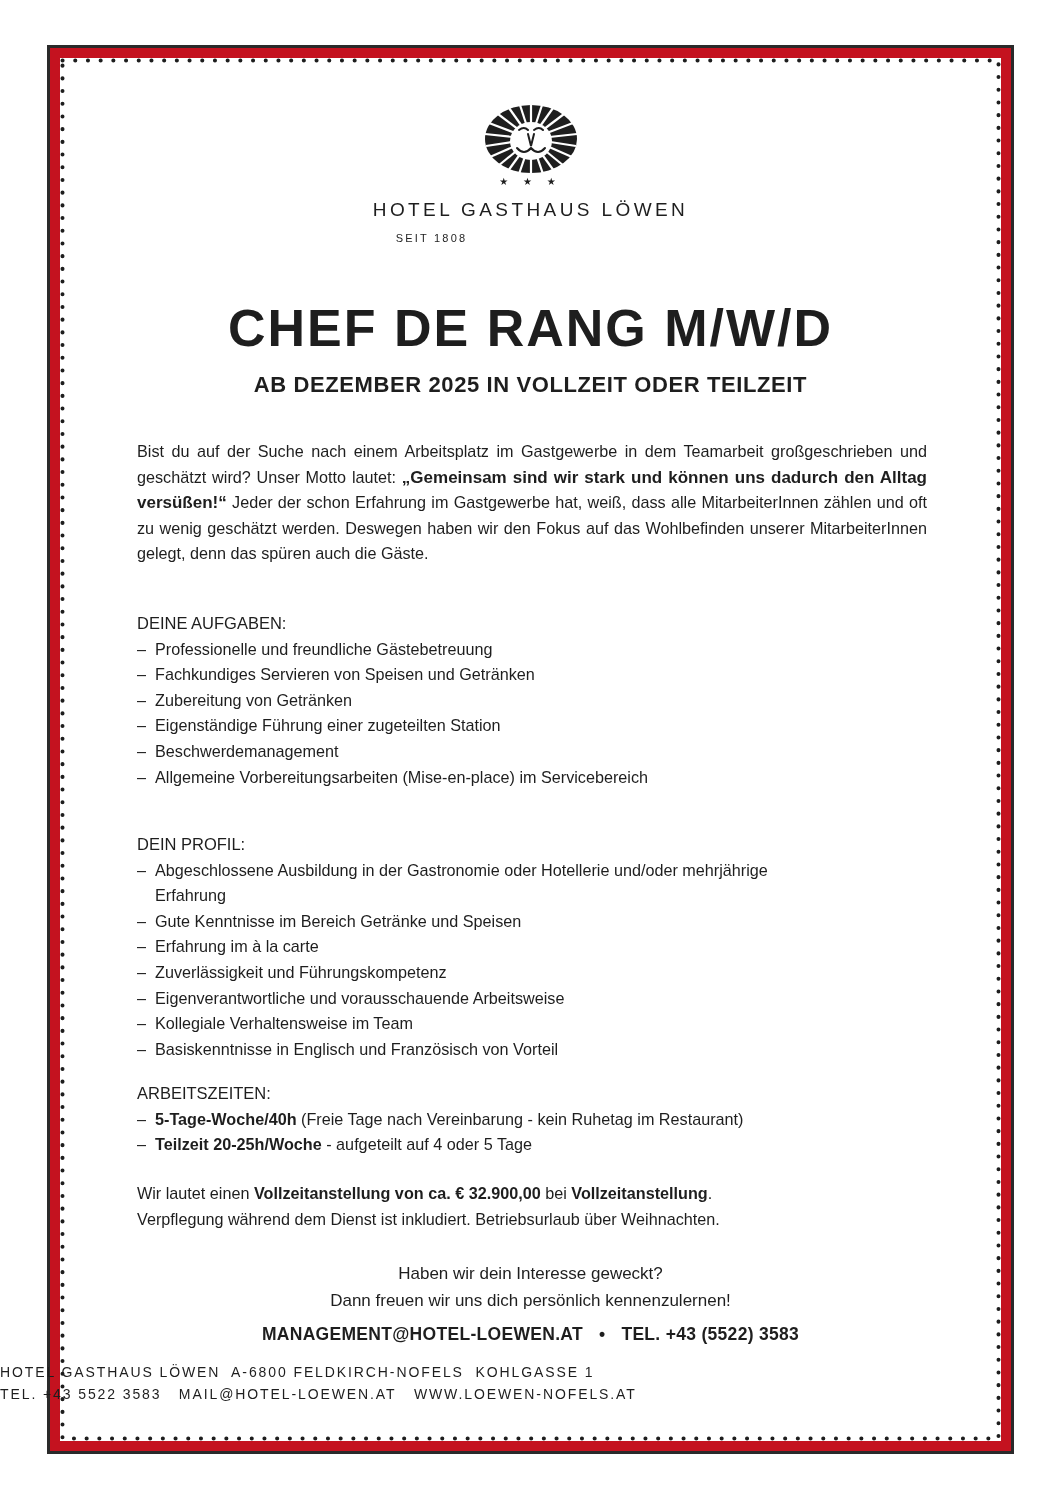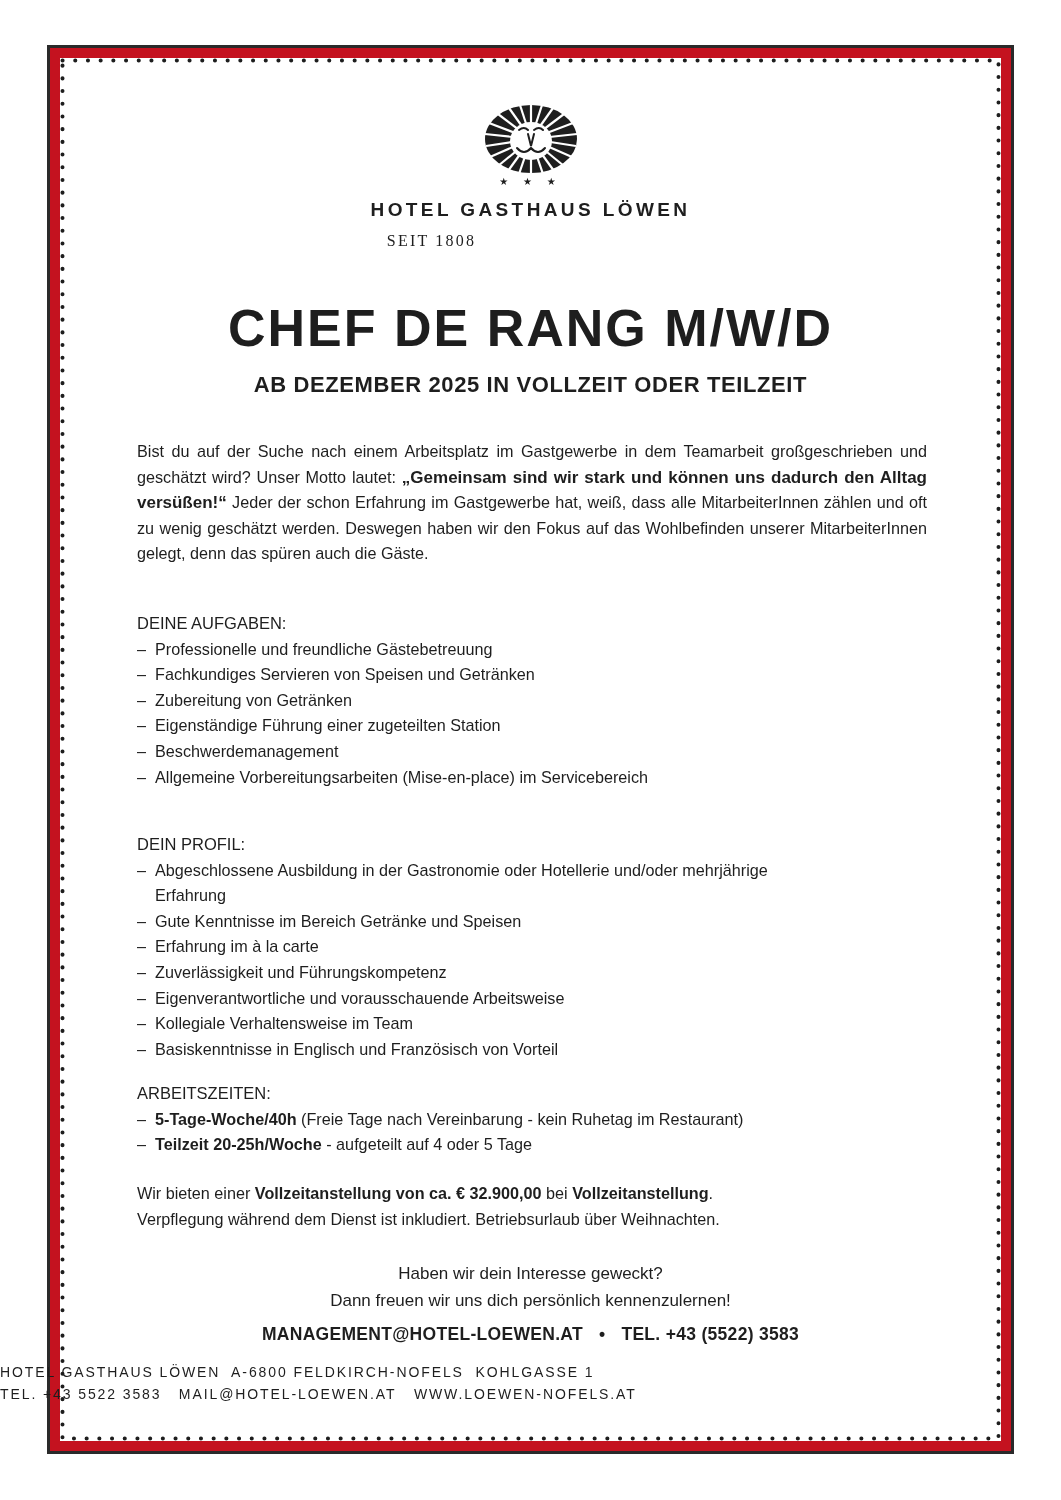--- a/index.html
+++ b/index.html
@@ -13,23 +13,23 @@
                  background: #ffffff; }
   .dots { position: absolute; left: 0; top: 0; right: 0; bottom: 0; pointer-events: none; }
 
   .content { position: absolute; left: 0; top: 0; width: 1061px; height: 1500px; }
 
   
   .logo { position: absolute; left: 484px; top: 104px; width: 94px; height: 70px; }
   .stars { position: absolute; left: 0; width: 1061px; top: 176px; text-align: center;
            font-size: 10px; letter-spacing: 6px; }
   .hotel-name { position: absolute; left: 0; width: 1061px; top: 199px; text-align: center;
-                font-size: 19px; letter-spacing: 3.4px; font-weight: 700; }
+                font-size: 19px; letter-spacing: 3.4px; font-weight: 400; }
   .since { position: absolute; left: 0; width: 863px; top: 232px; text-align: center;
-           font-size: 16px; letter-spacing: 2.2px; font-family: Liberation Serif, serif; }
+           font-size: 11px; letter-spacing: 2.2px; }
 
   
   .title { position: absolute; left: 0; width: 1061px; top: 302px; text-align: center;
            font-size: 52px; font-weight: 700; letter-spacing: 2px; line-height: 1; }
   .subtitle { position: absolute; left: 0; width: 1061px; top: 374px; text-align: center;
               font-size: 22px; font-weight: 700; letter-spacing: 0.6px; line-height: 1; }
 
   .body-block { position: absolute; left: 137px; width: 790px; font-size: 16.2px; line-height: 25.6px; }
   .intro { top: 439px; text-align: justify; }
   .intro b { font-weight: 700; font-size: 17px; }
@@ -142,21 +142,21 @@
 
   <div class="body-block hours">
     <p class="section-head">ARBEITSZEITEN:</p>
     <ul class="list">
       <li><b>5-Tage-Woche/40h</b><span> (Freie Tage nach Vereinbarung - kein Ruhetag im Restaurant)</span></li>
       <li><b>Teilzeit 20-25h/Woche</b><span> - aufgeteilt auf 4 oder 5 Tage</span></li>
     </ul>
   </div>
 
   <div class="body-block salary">
-    <div><span>Wir bieten einer </span><b>Vollzeitanstellung von ca. € 32.900,00</b><span> bei </span><b>Vollzeitanstellung</b><span>.</span></div>
+    <div><span>Wir lautet einen </span><b>Vollzeitanstellung von ca. € 32.900,00</b><span> bei </span><b>Vollzeitanstellung</b><span>.</span></div>
     <div>Verpflegung während dem Dienst ist inkludiert. Betriebsurlaub über Weihnachten.</div>
   </div>
 
   <div class="cta">
     <div>Haben wir dein Interesse geweckt?</div>
     <div>Dann freuen wir uns dich persönlich kennenzulernen!</div>
   </div>
 
   <div class="contact">
     <a class="lnk">MANAGEMENT@HOTEL-LOEWEN.AT</a><span class="sep">•</span><span>TEL. +43 (5522) 3583</span>

